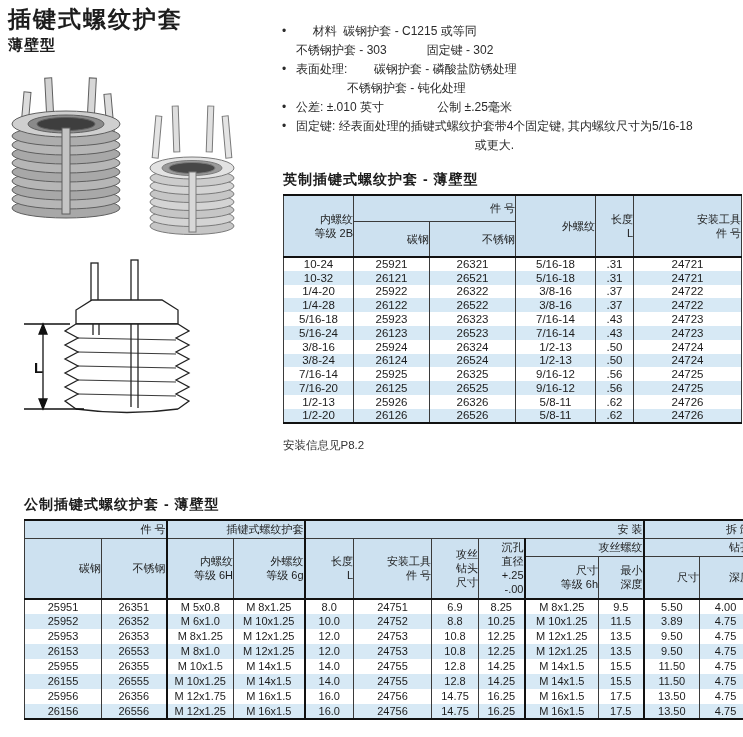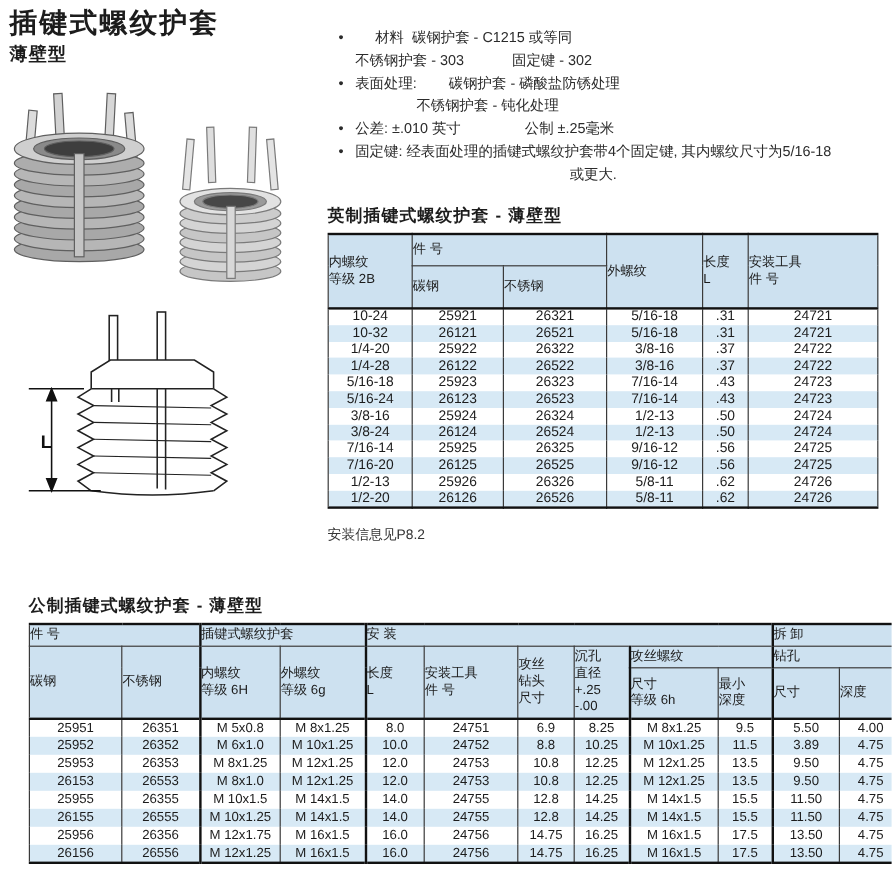--- a/index.html
+++ b/index.html
@@ -13,29 +13,29 @@
 
   .photos { position:absolute; left:2px; top:76px; }
   .drawing { position:absolute; left:12px; top:255px; }
 
   .bullets { position:absolute; left:282px; top:22px; width:461px; list-style:none; }
   .bullets li { display:flex; font-size:12px; line-height:19px; color:#2b2b2b; }
   .bullets .dot { width:14px; flex:0 0 14px; }
   .bullets .bt { white-space:pre-wrap;text-align:center; }
 
   .sec { position:absolute; }
-  .sec-inch { left:273px; top:171px; width:459px; }
+  .sec-inch { left:283px; top:171px; width:459px; }
   .sec-metric { left:24px; top:496px; width:704px; }
   .tbl-title { font-size:14px; font-weight:700; letter-spacing:1px; margin-bottom:5px; }
 
   table.tbl { border-collapse:collapse; table-layout:fixed; width:100%;
     border-top:2px solid #111; border-bottom:2px solid #111; }
   .tbl th {
     background:#cde1f0; font-weight:400; font-size:11px; line-height:1.3;
-    white-space:pre-line; text-align:left; vertical-align:middle;
+    white-space:pre-line; text-align:right; vertical-align:middle;
     border:1px solid #3a3a3a; padding:1px 0;
   }
   .tbl thead { border-bottom:2px solid #111; }
   .tbl td {
     font-size:11.5px; text-align:center; vertical-align:middle;
     border-left:1px solid #3a3a3a; border-right:1px solid #3a3a3a; padding:0 2px;
   }
   .tbl tbody tr:nth-child(even) td { background:#d7e9f5; }
 
   .inch-tbl thead tr:first-child { height:26px; }

